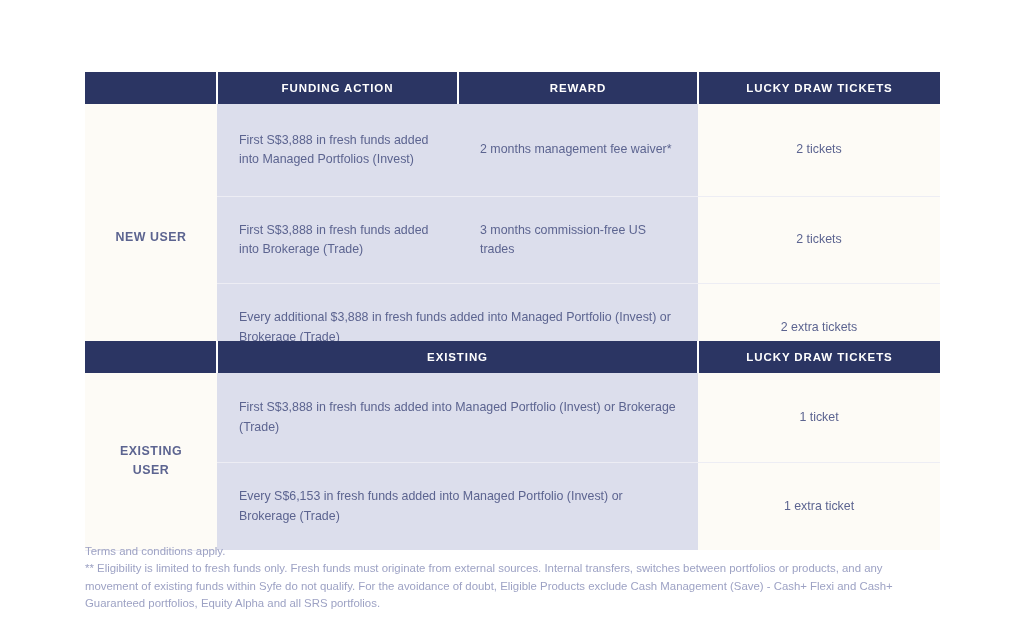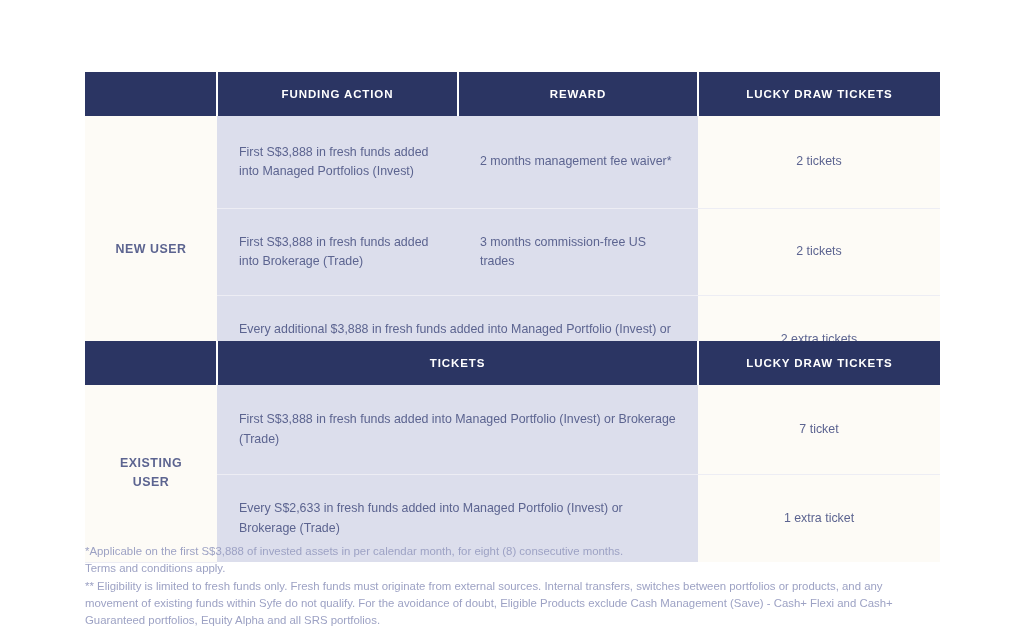--- a/index.html
+++ b/index.html
@@ -42,21 +42,21 @@
   .promo-table col.c-reward  { width: 240px; }
   .promo-table col.c-tickets { width: 242px; }
 
   .promo-table th {
     background: #2B3563;
     color: #ffffff;
     font-size: 11.5px;
     font-weight: bold;
     letter-spacing: 0.9px;
     text-align: center;
-    height: 44px;
+    height: 32px;
     padding: 0 18px;
     border-right: 2px solid #ffffff;
     vertical-align: middle;
   }
   .promo-table th:last-child { border-right: none; }
   .promo-table th.blank { background: #2B3563; }
 
   .promo-table td {
     vertical-align: middle;
     font-size: 12.4px;
@@ -156,36 +156,35 @@
   <table class="promo-table" id="table-existing-user">
     <colgroup>
       <col class="c-label">
         <col class="c-action">
         <col class="c-reward">
         <col class="c-tickets">
     </colgroup>
     <thead>
       <tr>
         <th class="blank"></th>
-        <th colspan="2">TICKETS</th>
+        <th colspan="2">EXISTING</th>
         <th>LUCKY DRAW TICKETS</th>
       </tr>
     </thead>
     <tbody>
       <tr class="r1">
         <td class="label-cell" rowspan="2">EXISTING USER</td>
         <td class="cell-lav lav-gap" colspan="2">First S$3,888 in fresh funds added into Managed Portfolio (Invest) or Brokerage (Trade)</td>
-        <td class="cell-cream cell-center">7 ticket</td>
+        <td class="cell-cream cell-center">1 ticket</td>
       </tr>
       <tr class="r2">
-        <td class="cell-lav" colspan="2">Every S$2,633 in fresh funds added into Managed Portfolio (Invest) or Brokerage (Trade)</td>
+        <td class="cell-lav" colspan="2">Every S$6,153 in fresh funds added into Managed Portfolio (Invest) or Brokerage (Trade)</td>
         <td class="cell-cream cell-center">1 extra ticket</td>
       </tr>
     </tbody>
   </table>
 
   <div class="footnotes">
-    <p>*Applicable on the first S$3,888 of invested assets in per calendar month, for eight (8) consecutive months.</p>
     <p>Terms and conditions apply.</p>
     <p>** Eligibility is limited to fresh funds only. Fresh funds must originate from external sources. Internal transfers, switches between portfolios or products, and any movement of existing funds within Syfe do not qualify. For the avoidance of doubt, Eligible Products exclude Cash Management (Save) - Cash+ Flexi and Cash+ Guaranteed portfolios, Equity Alpha and all SRS portfolios.</p>
   </div>
 
 </div>
 
 </body></html>

